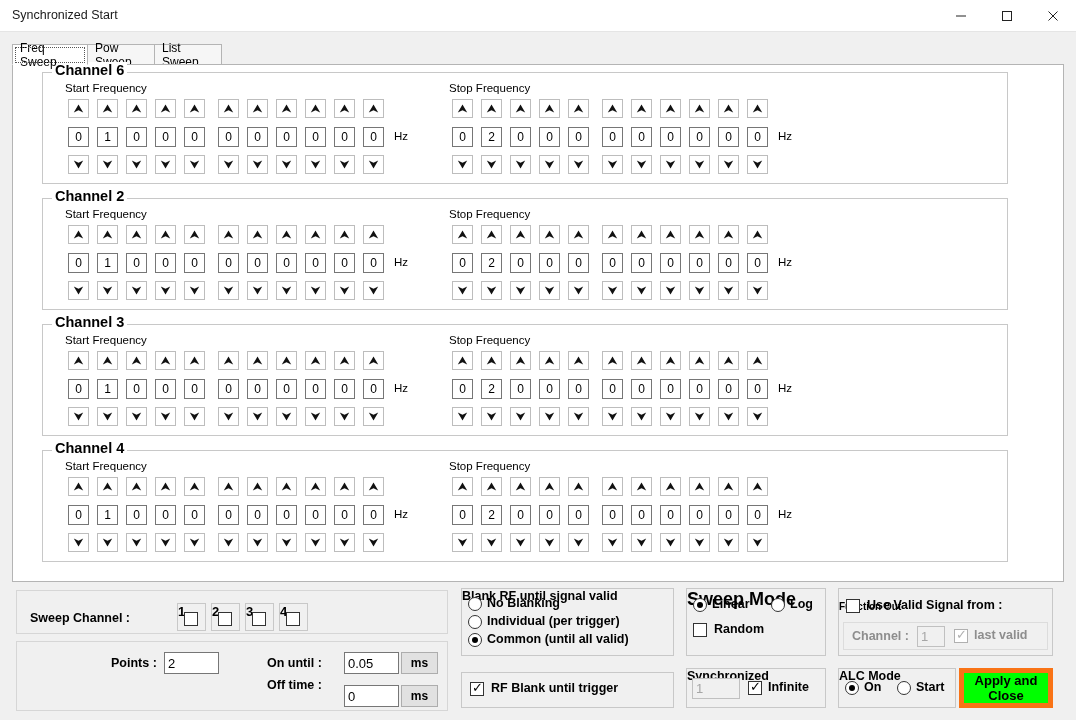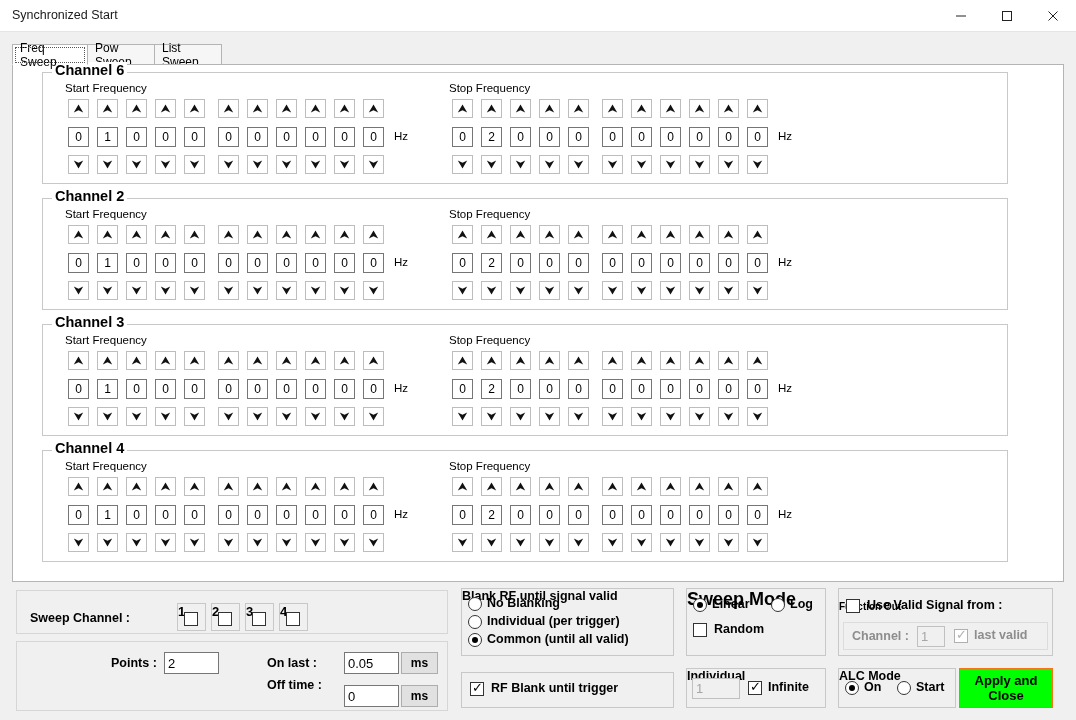--- a/index.html
+++ b/index.html
@@ -155,21 +155,21 @@
     background: #ffffff; border: 1px solid #333333;
   }
   .rb .dot {
     position: absolute; left: 3px; top: 3px; width: 6px; height: 6px;
     border-radius: 50%; background: #000;
   }
 
   #applybtn {
     position: absolute;
     background: #00ff00;
-    border: 1px solid #f97316;
+    border: 5px solid #f97316;
     font-size: 13px; font-weight: bold; color: #000;
     display: flex; align-items: center; justify-content: center;
     text-align: center; line-height: 15px;
   }
 </style>
 </head>
 <body>
 
 <div id="titlebar">
   <div id="title-text">Synchronized Start</div>
@@ -1235,21 +1235,21 @@
         <div class="cb" style="left: 6px; top: 8px;"></div>
       </div>
       <div class="panelg" style="left: 262px; top: 12px; width: 29px; height: 28px; background: transparent;">
         <div class="glabel" style="background: rgb(240, 240, 240); font-weight: bold; font-size: 13px; left: 6px;">4</div>
         <div class="cb" style="left: 6px; top: 8px;"></div>
       </div>
     </div>
     <div class="panel" style="left: 16px; top: 641px; width: 432px; height: 70px;">
       <div class="lbl bold" style="left: 94px; top: 14px;">Points :</div>
       <div class="textbox" style="left: 147px; top: 10px; width: 55px; height: 22px;">2</div>
-      <div class="lbl bold" style="left: 250px; top: 14px;">On last :</div>
+      <div class="lbl bold" style="left: 250px; top: 14px;">On until :</div>
       <div class="textbox" style="left: 327px; top: 10px; width: 55px; height: 22px;">0.05</div>
       <div class="msbtn" style="left: 384px; top: 10px; width: 37px; height: 22px;">ms</div>
       <div class="lbl bold" style="left: 250px; top: 36px;">Off time :</div>
       <div class="textbox" style="left: 327px; top: 43px; width: 55px; height: 22px;">0</div>
       <div class="msbtn" style="left: 384px; top: 43px; width: 37px; height: 22px;">ms</div>
     </div>
     <div class="panelg" style="left: 461px; top: 588px; width: 213px; height: 68px;">
       <div class="glabel" style="font-weight: bold; font-size: 12.5px;">Blank RF until signal valid</div>
       <div class="rb" style="left: 6px; top: 8px;"></div>
       <div class="lbl bold" style="left: 25px; top: 7px;">No Blanking</div>
@@ -1271,21 +1271,21 @@
       <div class="rb" style="left: 6px; top: 9px;">
         <div class="dot"></div>
       </div>
       <div class="lbl bold" style="left: 25px; top: 8px;">Linear</div>
       <div class="rb" style="left: 84px; top: 9px;"></div>
       <div class="lbl bold" style="left: 103px; top: 8px;">Log</div>
       <div class="cb" style="left: 6px; top: 34px;"></div>
       <div class="lbl bold" style="left: 27px; top: 33px;">Random</div>
     </div>
     <div class="panelg" style="left: 686px; top: 668px; width: 140px; height: 40px;">
-      <div class="glabel" style="font-weight: bold; font-size: 12.5px;">Individual</div>
+      <div class="glabel" style="font-weight: bold; font-size: 12.5px;">Synchronized</div>
       <div class="textbox disabled" style="left: 5px; top: 9px; width: 48px; height: 21px;">1</div>
       <div class="cb" style="left: 61px; top: 12px;">
         <span class="tick">✓</span>
       </div>
       <div class="lbl bold" style="left: 81px; top: 11px;">Infinite</div>
     </div>
     <div class="panelg" style="left: 838px; top: 588px; width: 215px; height: 68px;">
       <div class="glabel" style="font-weight: bold; font-size: 10px; margin-top: 12px;">Function Out</div>
       <div class="cb" style="left: 7px; top: 10px;"></div>
       <div class="lbl bold" style="left: 28px; top: 9px;">Use Valid Signal from :</div>

